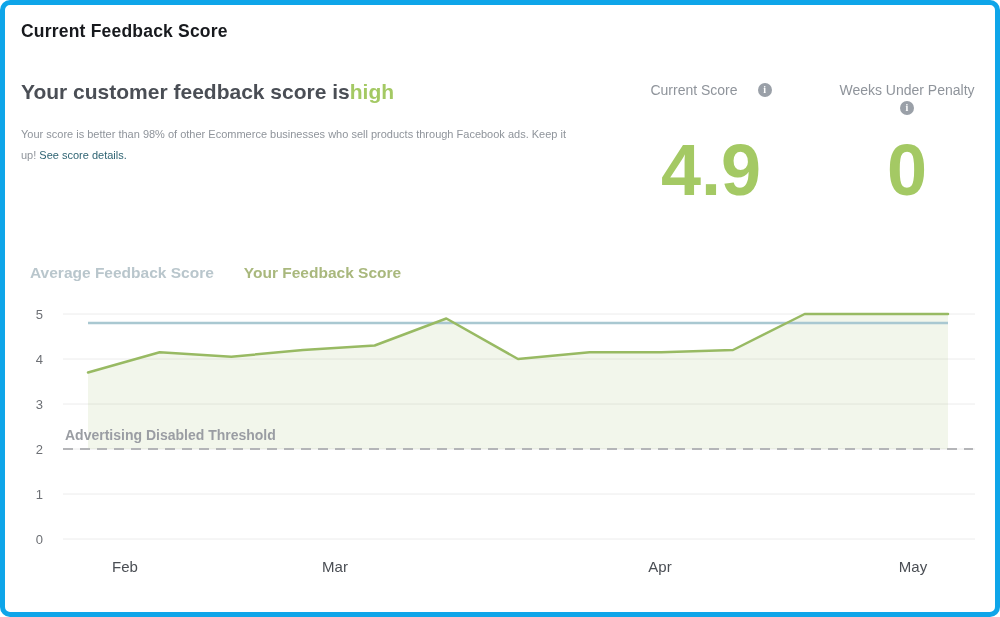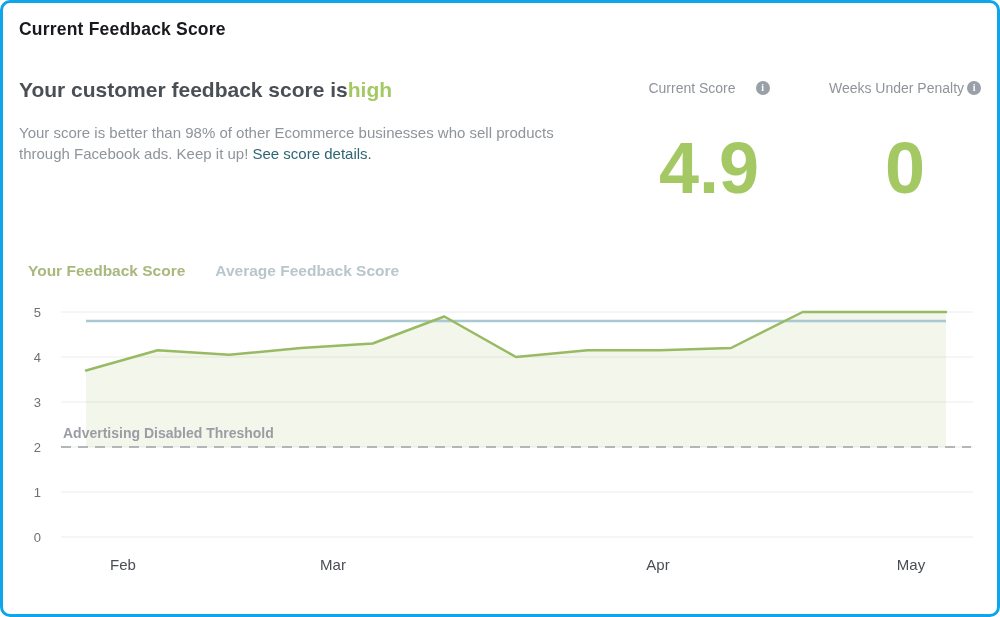--- a/index.html
+++ b/index.html
@@ -1,30 +1,30 @@
 <!DOCTYPE html>
 <html><head>
 <meta charset="utf-8">
 <style>
   html,body { margin:0; padding:0; background:#fff; }
   body { font-family:"Liberation Sans","DejaVu Sans",sans-serif; }
   .card {
     position:relative; width:1000px; height:617px; box-sizing:border-box;
-    background:#ffffff; border:3px solid #0ea5e9; border-radius:10px; overflow:hidden;
+    background:#ffffff; border:5px solid #0ea5e9; border-radius:10px; overflow:hidden;
   }
   .page-title { position:absolute; top:16px; left:16px; font-size:17.5px; font-weight:700; color:#17191d; letter-spacing:.2px; }
   .score-heading { position:absolute; top:75px; left:16px; font-size:21px; font-weight:700; color:#4a4e55; }
   .score-heading .status { }
-  .score-desc { position:absolute; top:119px; left:16px; width:552px; font-size:15px; line-height:21px; color:#8f949b; }
+  .score-desc { position:absolute; top:119px; left:16px; width:552px; font-size:11px; line-height:21px; color:#8f949b; }
   .score-desc .link { cursor:pointer; text-decoration:none; }
   .stat { position:absolute; width:180px; height:130px; text-align:center; }
   .stat-current { left:616px; top:77px; }
   .stat-weeks { left:812px; top:77px; }
   .stat .label-row { display:flex; align-items:center; justify-content:center; gap:20px; font-size:14px; color:#8f949b; }
-  .stat-weeks .label-row { flex-direction:row; gap:3px; }
+  .stat-weeks .label-row { flex-direction:column; gap:3px; }
   .info-icon {
     width:14px; height:14px; border-radius:50%; background:#9aa0a8; color:#fff;
     font-size:10px; font-weight:700; line-height:14px; display:inline-block; text-align:center;
     font-family:"Liberation Serif","DejaVu Serif",serif; cursor:pointer; flex:0 0 auto;
   }
   .stat .value { position:absolute; top:52px; left:0; width:100%; font-size:72px; font-weight:700; line-height:1; }
   .legend { position:absolute; top:259px; left:25px; display:flex; gap:30px; font-size:15.5px; font-weight:700; }
   .legend .legend-item { cursor:pointer; }
   #chart-svg { position:absolute; top:285px; left:0; }
 </style>
@@ -54,22 +54,22 @@
 
   <div class="stat stat-weeks">
     <div class="label-row">
       <span>Weeks Under Penalty</span>
       <span class="info-icon">i</span>
     </div>
     <div class="value" style="color: rgb(164, 201, 100);">0</div>
   </div>
 
   <div class="legend">
+    <span class="legend-item" style="color: rgb(185, 198, 204);">Average Feedback Score</span>
     <span class="legend-item" style="color: rgb(169, 184, 125);">Your Feedback Score</span>
-    <span class="legend-item" style="color: rgb(185, 198, 204);">Average Feedback Score</span>
   </div>
 
   <svg id="chart-svg" width="1000" height="320">
       <line x1="58" x2="970" y1="249" y2="249" stroke="#ececec" stroke-width="1"></line>
       <text x="38" y="253.5" text-anchor="end" fill="#6d7075" font-size="13">0</text>
       <line x1="58" x2="970" y1="204" y2="204" stroke="#ececec" stroke-width="1"></line>
       <text x="38" y="208.5" text-anchor="end" fill="#6d7075" font-size="13">1</text>
       <line x1="58" x2="970" y1="159" y2="159" stroke="#ececec" stroke-width="1"></line>
       <text x="38" y="163.5" text-anchor="end" fill="#6d7075" font-size="13">2</text>
       <line x1="58" x2="970" y1="114" y2="114" stroke="#ececec" stroke-width="1"></line>

